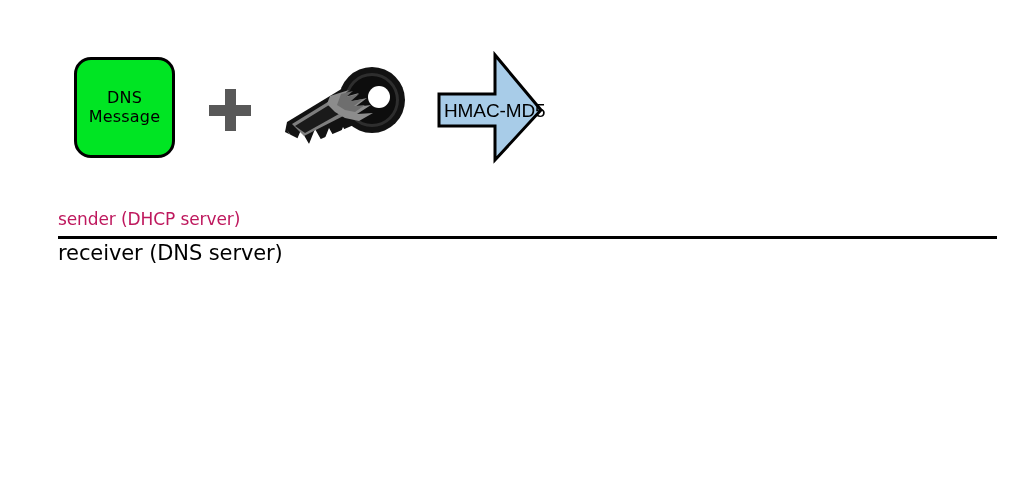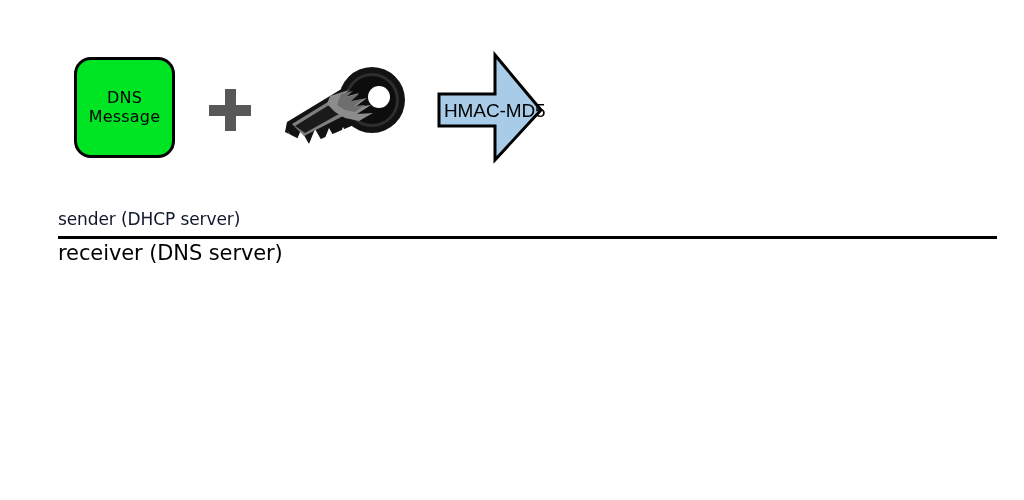--- a/index.html
+++ b/index.html
@@ -112,21 +112,21 @@
     font-size: 19px;
     letter-spacing: -0.1px;
     white-space: nowrap;
   }
 
   
   .label-sender {
     position: absolute;
     left: 41px;
     top: 209px;
-    color: #0f172a;
+    color: #be185d;
     font-family: "DejaVu Sans", sans-serif;
     font-size: 17px;
     letter-spacing: -0.1px;
     white-space: nowrap;
   }
   .divider {
     position: absolute;
     left: 41px;
     top: 236px;
     width: 939px;

